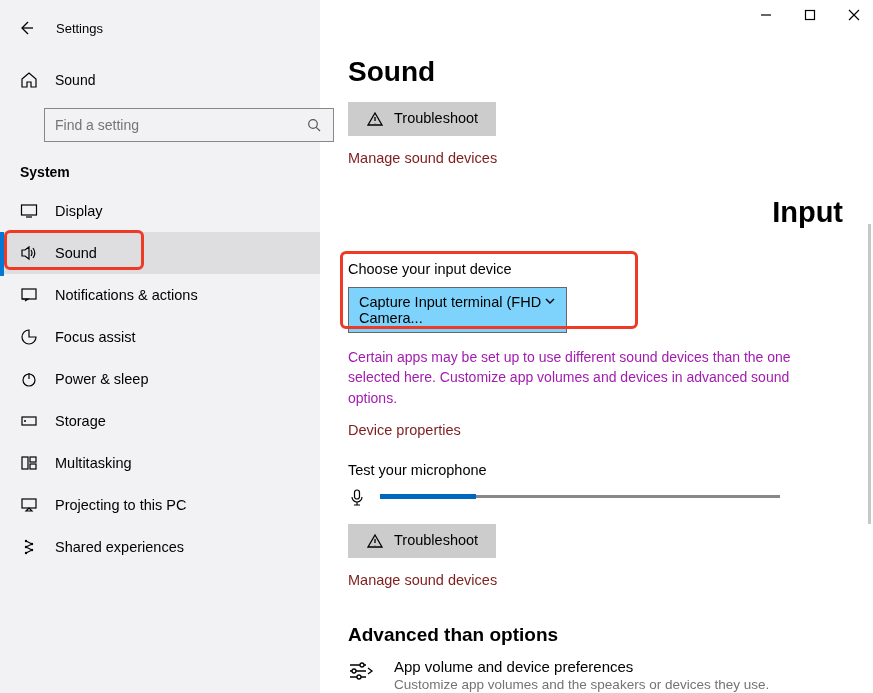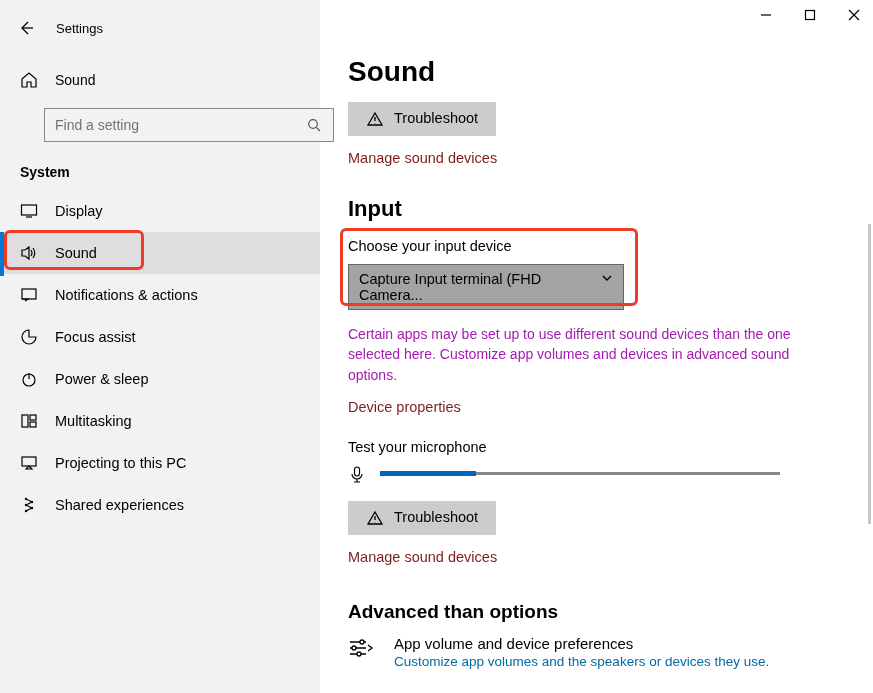--- a/index.html
+++ b/index.html
@@ -59,42 +59,42 @@
   flex:1; position:relative; padding: 0 0 0 0; height:100%; overflow:hidden;
 }
 .window-controls {
   position:absolute; top:6px; right:10px; display:flex; gap:26px;
 }
 .wc { width:18px; height:18px; display:flex; align-items:center; justify-content:center; }
 .scroll-area {
   padding-left: 28px; padding-right: 30px; padding-top: 56px; height:100%; overflow:hidden;
 }
 h1 { font-size:28px; font-weight:600; margin-bottom:14px; }
-h2 { font-size:22px; font-weight:600; margin-top:30px; margin-bottom:16px; }
+h2 { font-size:29px; font-weight:600; margin-top:30px; margin-bottom:32px;text-align:right; }
 h3 { font-size:19px; font-weight:600; margin-top:36px; margin-bottom:12px;}
 .btn {
   display:inline-flex; gap:10px;
   background:#ccc; border:none; padding: 8px 18px; font-size:14.5px;
   cursor:pointer;
 }
 .link { color:#7f1d1d; font-size:14.5px; cursor:pointer; display:inline-block; }
 .link.mt { margin-top:14px; }
 .label { font-size:14.5px; margin-bottom:10px; }
 .dropdown {
-  border:1px solid #666; padding: 6px 10px; width:276px;
+  border:1px solid #666; padding: 6px 10px; width:219px;
   display:flex; justify-content:space-between; align-items:flex-start;
-  font-size:14.5px; background:#a3a3a3; cursor:pointer;
+  font-size:14.5px; background:#7dd3fc; cursor:pointer;
 }
 .helper { color:#a21caf; font-size:14px; line-height:1.45; margin-top:14px; max-width:460px;}
 .mic-row { display:flex; align-items:center; gap:14px; margin-top:10px; margin-bottom:18px;}
 .meter { position:relative; flex:1; max-width:400px; height:3px; background:#888; }
 .meter .fill { position:absolute; left:0; top:-1px; height:5px; background:#0067c0; }
 .adv-row { display:flex; gap:20px; align-items:flex-start; margin-top:6px;}
 .adv-title { font-size:15px; font-weight:400; }
-.adv-sub { color:#0369a1; font-size:13.5px; margin-top:2px;}
+.adv-sub { color:#737373; font-size:13.5px; margin-top:2px;}
 .scrollbar { position:absolute; right:2px; top:54%; transform:translateY(-50%); width:3px; height:300px; background:#c7c7c7;}
 </style>
 </head>
 <body>
 
 <div class="sidebar">
   <div class="titlebar">
     <span class="back">
       <svg width="16" height="16" viewBox="0 0 16 16">
           <path d="M10 2 L4 8 L10 14" stroke="#000" stroke-width="1.3" fill="none"></path>
@@ -173,20 +173,29 @@
   <div class="nav-item">
     <span class="icon">
         <svg width="18" height="18" viewBox="0 0 18 18">
           <circle cx="9" cy="10" r="6" stroke="#000" stroke-width="1.2" fill="none"></circle>
           <path d="M9 3 V9" stroke="#000" stroke-width="1.2"></path>
         </svg>
       </span>
     <span>Power &amp; sleep</span>
   </div>
 
+  <div class="nav-item">
+    <span class="icon">
+        <svg width="18" height="18" viewBox="0 0 18 18">
+          <rect x="2" y="5" width="14" height="8" stroke="#000" stroke-width="1.2" fill="none"></rect>
+          <circle cx="5" cy="9" r="1" fill="#000"></circle>
+        </svg>
+      </span>
+    <span>Storage</span>
+  </div>
 
 
   <div class="nav-item">
     <span class="icon">
         <svg width="18" height="18" viewBox="0 0 18 18">
           <rect x="2" y="3" width="6" height="12" stroke="#000" stroke-width="1.2" fill="none"></rect>
           <rect x="10" y="3" width="6" height="5" stroke="#000" stroke-width="1.2" fill="none"></rect>
           <rect x="10" y="10" width="6" height="5" stroke="#000" stroke-width="1.2" fill="none"></rect>
         </svg>
       </span>

